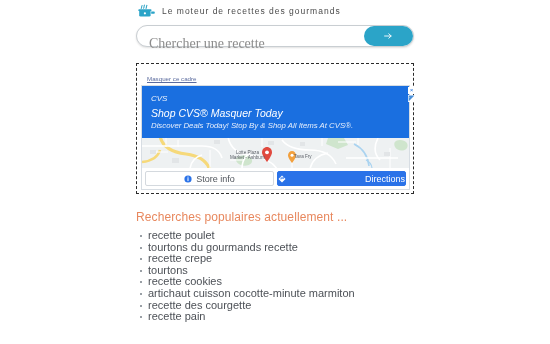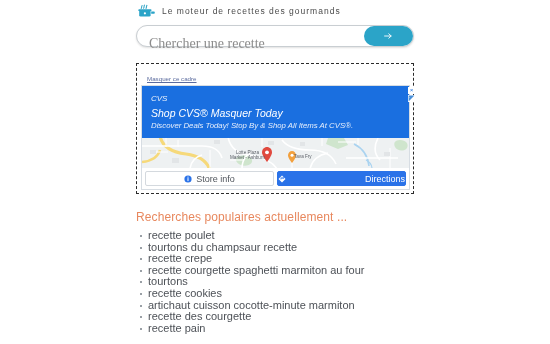--- a/index.html
+++ b/index.html
@@ -370,23 +370,22 @@
             </span>
             <span>Directions</span>
           </div>
         </div>
       </div>
     </div>
 
     <div class="popular-title">Recherches populaires actuellement ...</div>
     <ul class="popular-list">
       <li>recette poulet</li>
-      <li>tourtons du champsaur recette</li>
+      <li>tourtons du gourmands recette</li>
       <li>recette crepe</li>
-      <li>recette courgette spaghetti marmiton au four</li>
       <li>tourtons</li>
       <li>recette cookies</li>
       <li>artichaut cuisson cocotte-minute marmiton</li>
       <li>recette des courgette</li>
       <li>recette pain</li>
 
     </ul>
 
   </div>
 </div>

